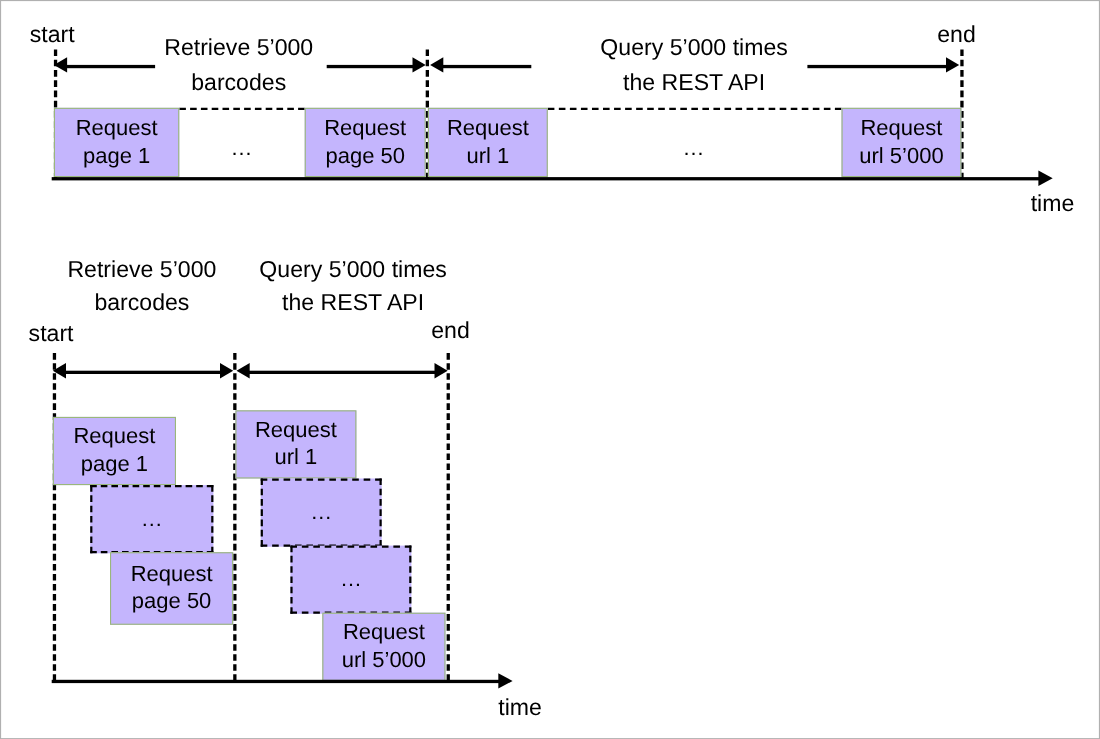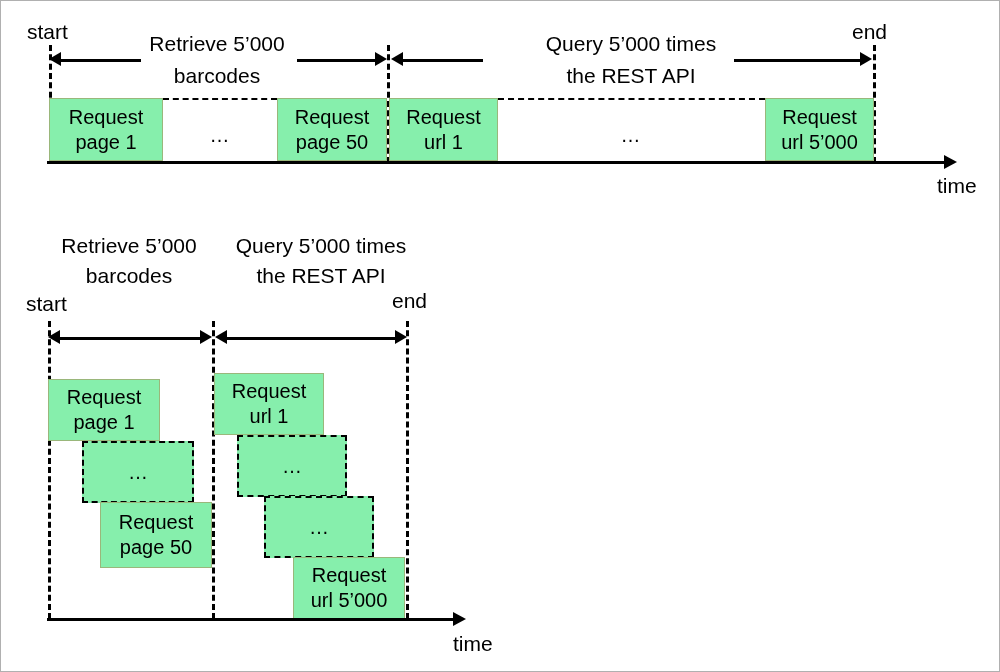--- a/index.html
+++ b/index.html
@@ -1,20 +1,20 @@
 <!DOCTYPE html>
 <html><head>
 <meta charset="utf-8">
 <style>
   html,body{margin:0;padding:0;background:#fff;}
   body{width:1000px;height:672px;font-family:"Liberation Sans",sans-serif;color:#000;}
   #page{position:relative;width:1000px;height:672px;box-sizing:border-box;border:1px solid #b0b0b0;overflow:hidden;background:#fff;}
   .lbl{position:absolute;font-size:21px;line-height:25px;color:#000;white-space:pre;text-align:center;}
   .lbl.c{transform:translateX(-50%);}
-  .box{position:absolute;box-sizing:border-box;background:#86efac;display:flex;flex-direction:column;align-items:center;justify-content:center;font-size:20px;line-height:25px;color:#000;}
+  .box{position:absolute;box-sizing:border-box;background:#c4b5fd;display:flex;flex-direction:column;align-items:center;justify-content:center;font-size:20px;line-height:25px;color:#000;}
   .box.solid{border:1.5px solid #9ab77b;}
   .box.dashed{border:2px dashed #000;}
   .box span{display:block;white-space:pre;}
   .dots{position:absolute;font-size:20px;color:#000;transform:translate(-50%,-50%);letter-spacing:1px;}
   
   .vline{position:absolute;width:0;border-left:3px dashed #000;}
   
   .axis{position:absolute;height:0;border-top:3px solid #000;}
   .axis-cap{position:absolute;width:0;height:0;border-top:7px solid transparent;border-bottom:7px solid transparent;border-left:13px solid #000;}
   

